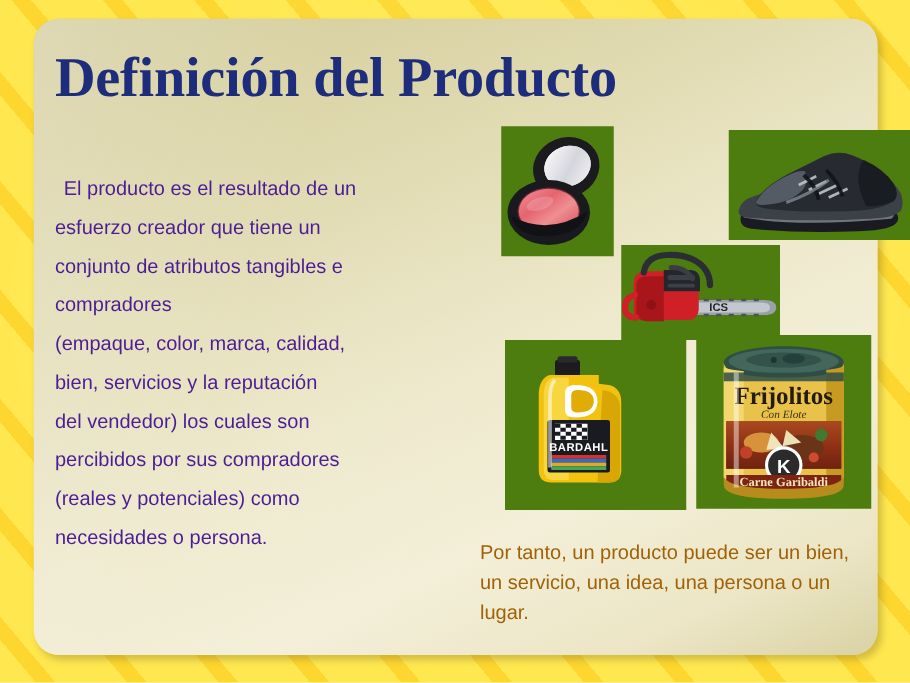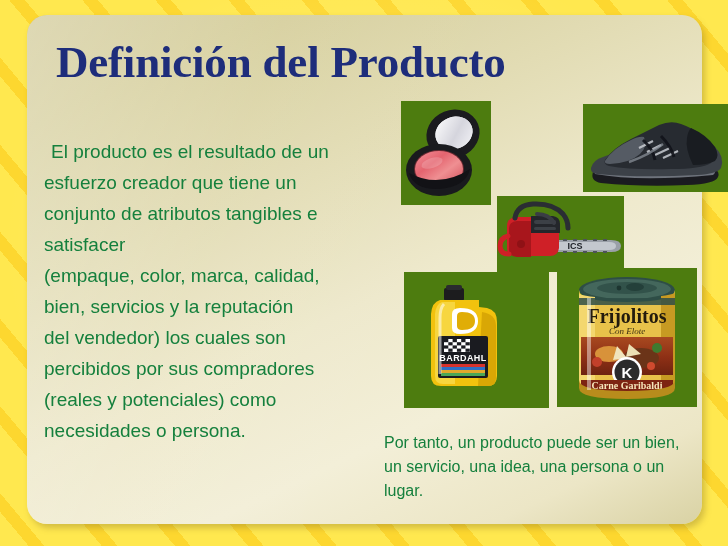--- a/index.html
+++ b/index.html
@@ -72,45 +72,44 @@
     top: 36px;
     width: 640px;
     font-family: "Liberation Serif", serif;
     font-weight: bold;
     font-size: 45px;
     line-height: 52px;
     color: #1e2d7b;
     letter-spacing: -0.2px;
     white-space: nowrap;
     z-index: 6;
-    margin-left: 12px;
   }
   
   #body-text {
     position: absolute;
     left: 44px;
     top: 136px;
     width: 340px;
-    font-size: 19px;
+    font-size: 16px;
     line-height: 31px;
-    color: #15803d;
+    color: #4c1d95;
     z-index: 5;
   }
   #body-text .first {
     text-indent: 7px;
   }
   
   #conclusion {
     position: absolute;
     left: 384px;
     top: 431px;
     width: 316px;
     font-size: 16px;
     line-height: 24px;
-    color: #15803d;
+    color: #a16207;
     z-index: 5;
   }
   
   .photo {
     position: absolute;
     background: #4d7c0f;
     overflow: hidden;
     z-index: 4;
   }
   .photo svg { display: block; }
@@ -129,21 +128,21 @@
   <div id="stripes"></div>
 
   <div id="panel"></div>
 
   <div id="title">Definición del Producto</div>
 
   <div id="body-text">
     <div class="first">El producto es el resultado de un</div>
     <div>esfuerzo creador que tiene un</div>
     <div>conjunto de atributos tangibles e</div>
-    <div>satisfacer</div>
+    <div>compradores</div>
     <div>(empaque, color, marca, calidad,</div>
     <div>bien, servicios y la reputación</div>
     <div>del vendedor) los cuales son</div>
     <div>percibidos por sus compradores</div>
     <div>(reales y potenciales) como</div>
     <div>necesidades o persona.</div>
   </div>
 
   <div id="conclusion">Por tanto, un producto puede ser un bien, un servicio, una idea, una persona o un lugar.</div>
 

